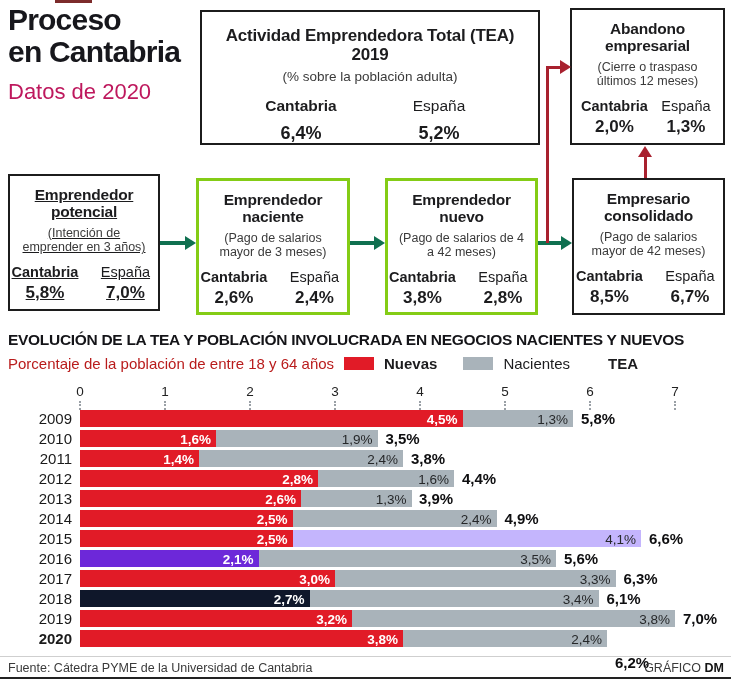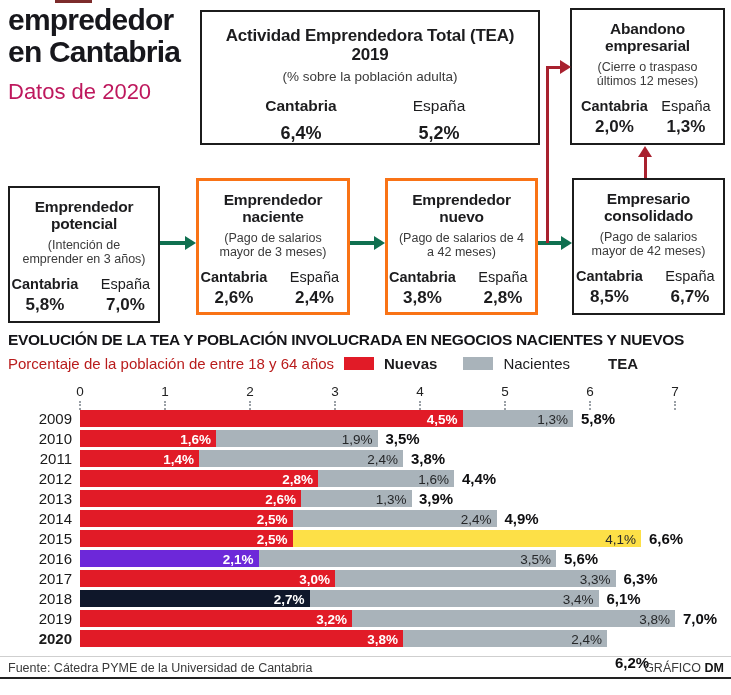--- a/index.html
+++ b/index.html
@@ -7,21 +7,21 @@
           font-family:"Liberation Sans",sans-serif;color:#1c1c1e;}
 
   
   .titleblock{position:absolute;left:8px;top:4px;width:190px;}
   .main-title{font-size:30px;font-weight:800;line-height:1.07;letter-spacing:-0.8px;color:#17171c;}
   .dateline{font-size:22px;color:#be185d;margin-top:11px;}
   .top-mark{position:absolute;left:55px;top:0;width:37px;height:3px;background:#7c2b2b;}
 
   
   .box{position:absolute;background:#fff;border:2px solid #1c1c1c;text-align:center;box-sizing:border-box;}
-  .box.green{border:3px solid #f97316;}
+  .box.green{border:3px solid #84cc16;}
   .box-title{font-weight:bold;font-size:15.5px;line-height:1.12;margin:10px 6px 5px;letter-spacing:-0.2px;}
   .tea .box-title{font-size:17px;margin-top:14px;}
   .box-note{font-size:12.5px;color:#3a3a3a;line-height:1.18;margin:0 8px;}
   .tea .box-note{font-size:13.5px;}
   .cols{display:flex;justify-content:center;gap:16px;margin-top:9px;}
   .tea .cols{gap:52px;margin-top:12px;}
   .col{min-width:62px;}
   .tea .col{min-width:86px;}
   .col-hdr{font-size:14.5px;}
   .tea .col-hdr{font-size:15.5px;}
@@ -72,21 +72,21 @@
 </style>
 </head>
 <body>
 
 <div class="canvas">
 
   <div class="top-mark"></div>
 
   <div class="titleblock">
     <div class="main-title">
-      <div>emprededor</div>
+      <div>Proceso</div>
       <div>en Cantabria</div>
     </div>
     <div class="dateline">Datos de 2020</div>
   </div>
 
   <div class="box tea" style="left:200px;top:10px;width:340px;height:135px;">
     <div class="box-title">Actividad Emprendedora Total (TEA) 2019</div>
     <div class="box-note">(% sobre la población adulta)</div>
     <div class="cols">
       <div class="col b">
@@ -108,21 +108,21 @@
         <div class="col-hdr">Cantabria</div>
         <div class="col-val">2,0%</div>
       </div>
       <div class="col" style="min-width:56px;">
         <div class="col-hdr">España</div>
         <div class="col-val">1,3%</div>
       </div>
     </div>
   </div>
 
-  <div class="box" style="left:8px;top:186px;width:152px;height:137px;">
+  <div class="box" style="left:8px;top:174px;width:152px;height:137px;text-decoration:underline;">
     <div class="box-title">Emprendedor potencial</div>
     <div class="box-note">(Intención de emprender en 3 años)</div>
     <div class="cols">
       <div class="col b">
         <div class="col-hdr">Cantabria</div>
         <div class="col-val">5,8%</div>
       </div>
       <div class="col">
         <div class="col-hdr">España</div>
         <div class="col-val">7,0%</div>
@@ -275,21 +275,21 @@
         <div class="seg" style="left: 292.5px; width: 204px; height: 17px; background: rgb(169, 179, 186);">
           <span class="seg-label on-gray">2,4%</span>
         </div>
         <div class="total" style="left: 504.5px; text-align: right;">4,9%</div>
       </div>
       <div class="bar-row">
         <div class="year">2015</div>
         <div class="seg" style="left: 80px; width: 212.5px; height: 17px; background: rgb(225, 27, 39);">
           <span class="seg-label on-red">2,5%</span>
         </div>
-        <div class="seg" style="left: 292.5px; width: 348.5px; height: 17px; background: #fde047;">
+        <div class="seg" style="left: 292.5px; width: 348.5px; height: 17px; background: #c4b5fd;">
           <span class="seg-label on-gray">4,1%</span>
         </div>
         <div class="total" style="left: 649px;">6,6%</div>
       </div>
       <div class="bar-row">
         <div class="year">2016</div>
         <div class="seg" style="left: 80px; width: 178.5px; height: 17px; background: #6d28d9;">
           <span class="seg-label on-red">2,1%</span>
         </div>
         <div class="seg" style="left: 258.5px; width: 297.5px; height: 17px; background: rgb(169, 179, 186);">

